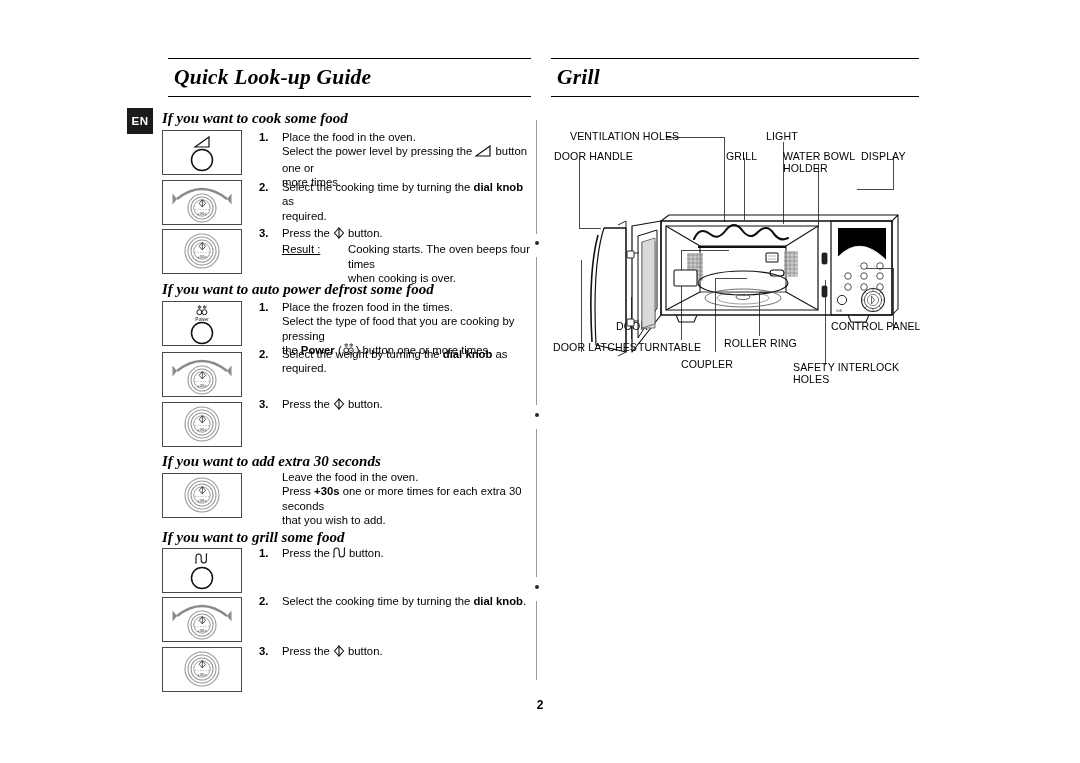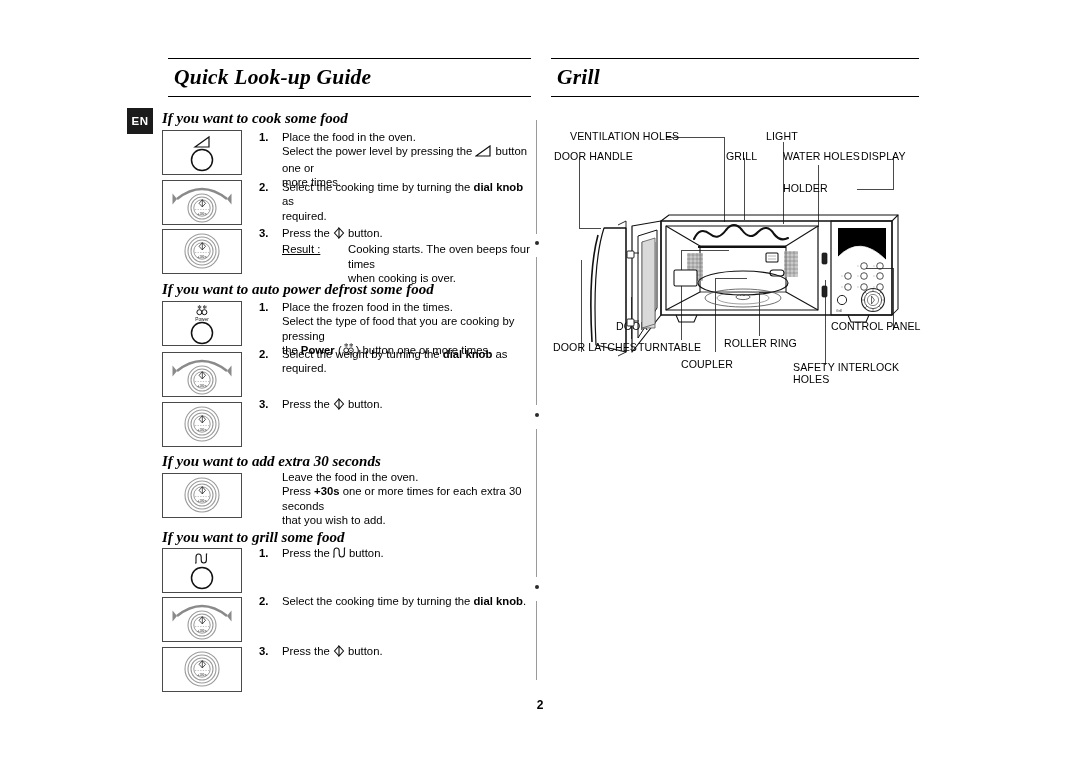--- a/index.html
+++ b/index.html
@@ -447,22 +447,22 @@
     <div class="lead h" style="left:167px;top:158px;width:32px;"></div>
     <div class="lead v" style="left:211px;top:172px;height:44px;"></div>
     <div class="lead h" style="left:211px;top:172px;width:12px;"></div>
     <div class="lead v" style="left:277px;top:160px;height:85px;"></div>
     <div class="lead v" style="left:345px;top:148px;height:62px;"></div>
     <div class="lead h" style="left:318px;top:148px;width:28px;"></div>
 
     <div class="lbl" style="left:22px;top:10px;">VENTILATION HOLES</div>
     <div class="lbl" style="left:218px;top:10px;">LIGHT</div>
     <div class="lbl" style="left:178px;top:30px;">GRILL</div>
-    <div class="lbl" style="left:235px;top:30px;">WATER HOLES</div>
-    <div class="lbl" style="left:235px;top:42px;margin-top:20px;">HOLDER</div>
+    <div class="lbl" style="left:235px;top:30px;">WATER BOWL</div>
+    <div class="lbl" style="left:235px;top:42px;">HOLDER</div>
     <div class="lbl" style="left:313px;top:30px;">DISPLAY</div>
     <div class="lbl" style="left:6px;top:30px;">DOOR HANDLE</div>
 
     <div class="lbl" style="left:68px;top:200px;">DOOR</div>
     <div class="lbl" style="left:90px;top:221px;">TURNTABLE</div>
     <div class="lbl" style="left:176px;top:217px;">ROLLER RING</div>
     <div class="lbl" style="left:283px;top:200px;text-align:center;">CONTROL PANEL</div>
     <div class="lbl" style="left:5px;top:221px;">DOOR LATCHES</div>
     <div class="lbl" style="left:133px;top:238px;">COUPLER</div>
     <div class="lbl" style="left:245px;top:241px;">SAFETY INTERLOCK</div>

